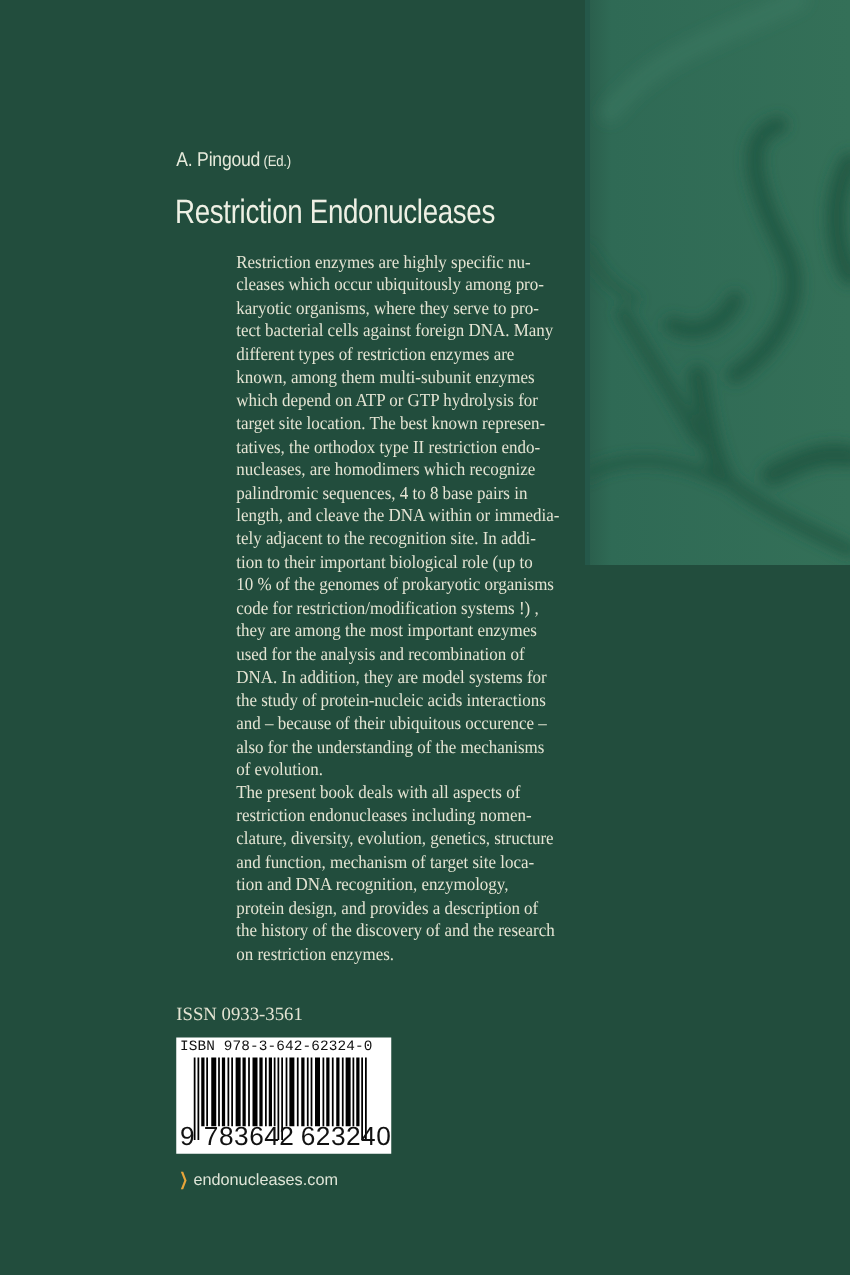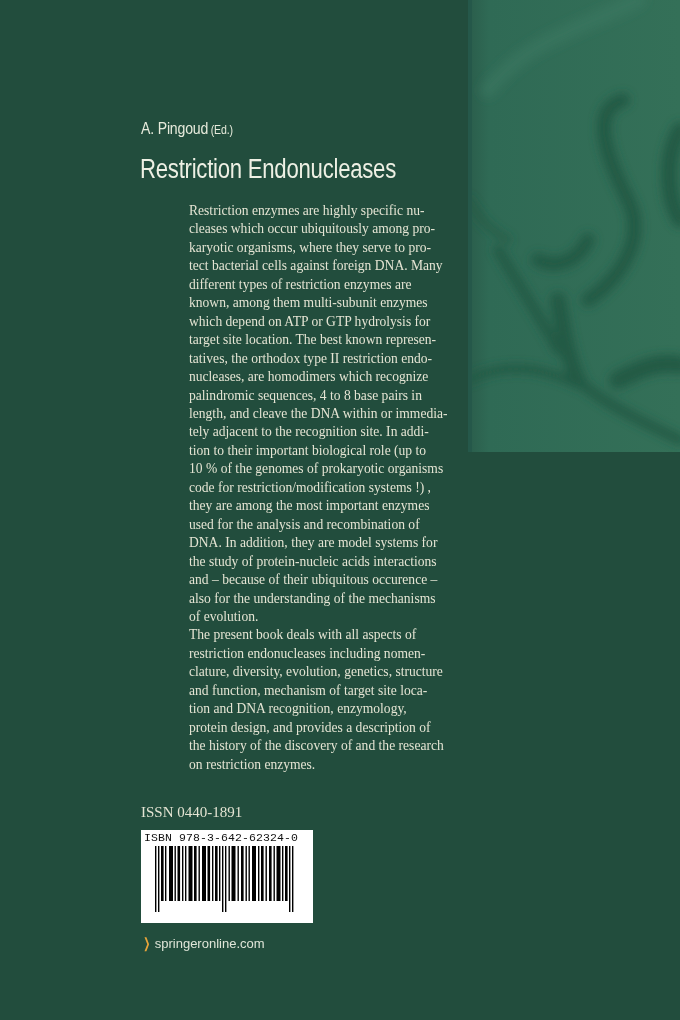--- a/index.html
+++ b/index.html
@@ -203,21 +203,21 @@
   <span class="line">The present book deals with all aspects of</span>
   <span class="line">restriction endonucleases including nomen-</span>
   <span class="line">clature, diversity, evolution, genetics, structure</span>
   <span class="line">and function, mechanism of target site loca-</span>
   <span class="line">tion and DNA recognition, enzymology,</span>
   <span class="line">protein design, and provides a description of</span>
   <span class="line">the history of the discovery of and the research</span>
   <span class="line">on restriction enzymes.</span>
 </div>
 
-<div class="issn">ISSN 0440-1891</div>
+<div class="issn">ISSN 0933-3561</div>
 
 <div class="barcode">
   <div class="isbn-text">ISBN 978-3-642-62324-0</div>
   <svg width="172" height="93" viewBox="0 0 172 93">
     <g fill="#000">
 
       <rect x="14" y="16" width="1.4" height="66"></rect>
       <rect x="17" y="16" width="1.4" height="66"></rect>
 
       <rect x="20" y="16" width="2.6" height="55"></rect>
@@ -252,18 +252,19 @@
       <rect x="128" y="16" width="2.6" height="55"></rect>
       <rect x="132.5" y="16" width="1.4" height="55"></rect>
       <rect x="135.5" y="16" width="4" height="55"></rect>
       <rect x="141" y="16" width="1.4" height="55"></rect>
       <rect x="144" y="16" width="2.6" height="55"></rect>
 
       <rect x="148" y="16" width="1.4" height="66"></rect>
       <rect x="151" y="16" width="1.4" height="66"></rect>
     </g>
   </svg>
+  <div class="ean-digits"><span class="first">9</span><span class="mid">783642</span><span>623240</span></div>
 </div>
 
 <div class="website">
   <span class="chevron">❯</span>
-  <span>springeronline.com</span>
+  <span>endonucleases.com</span>
 </div>
 
 </body></html>

